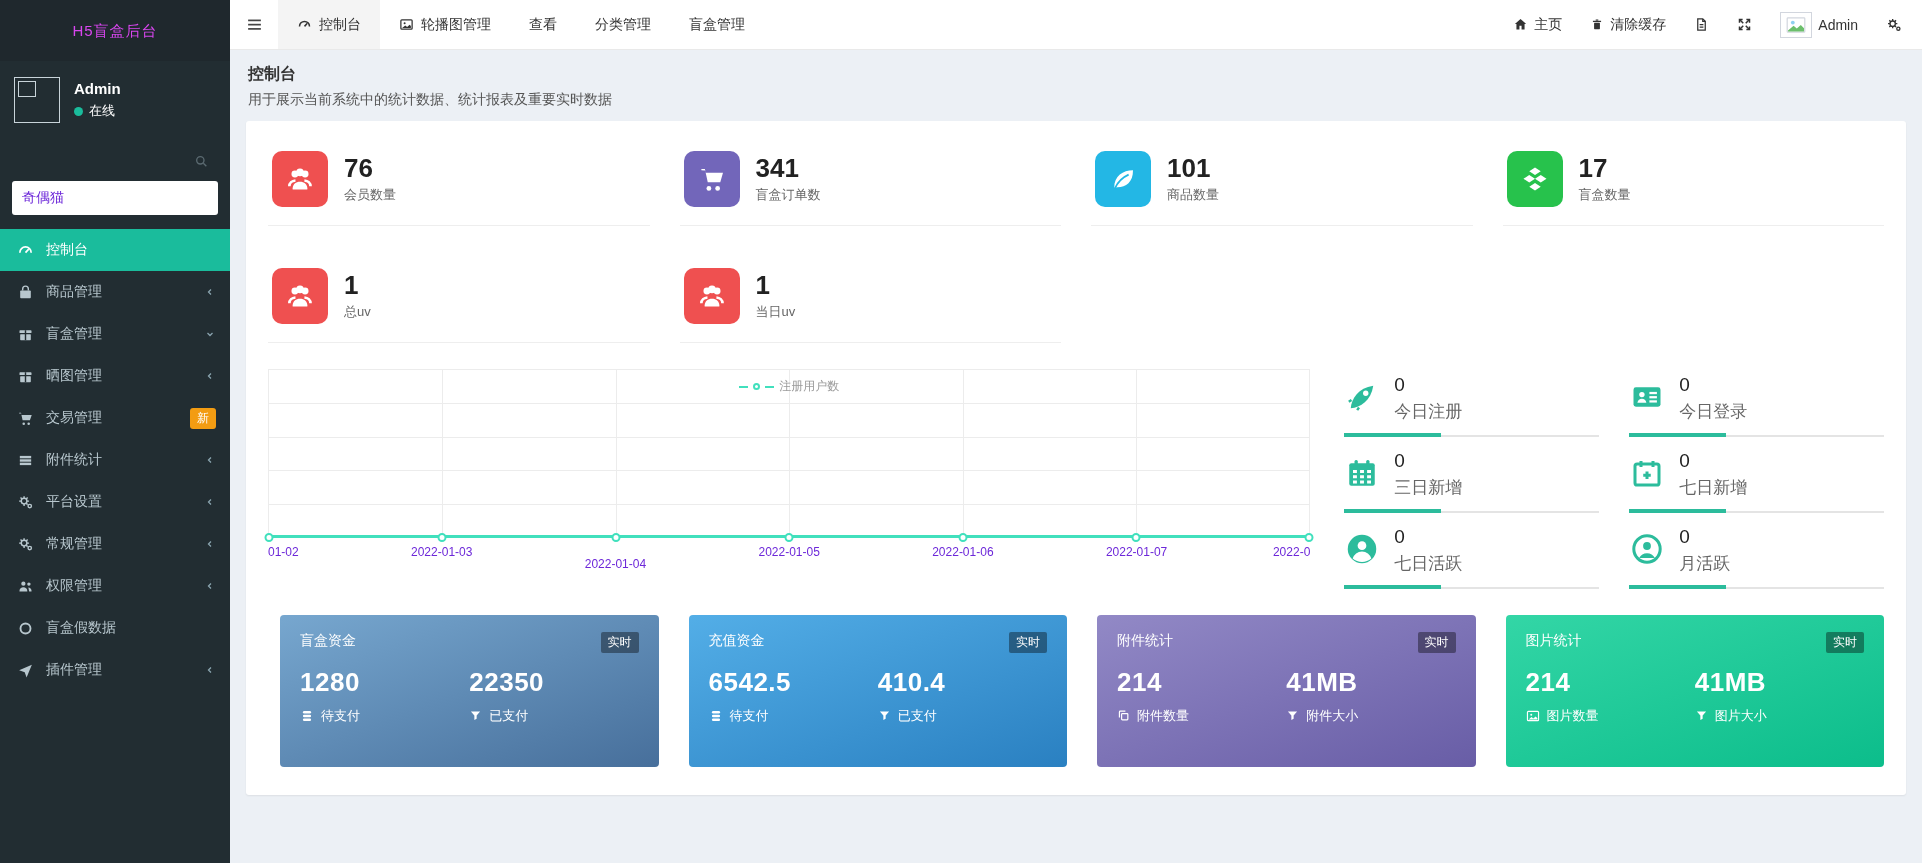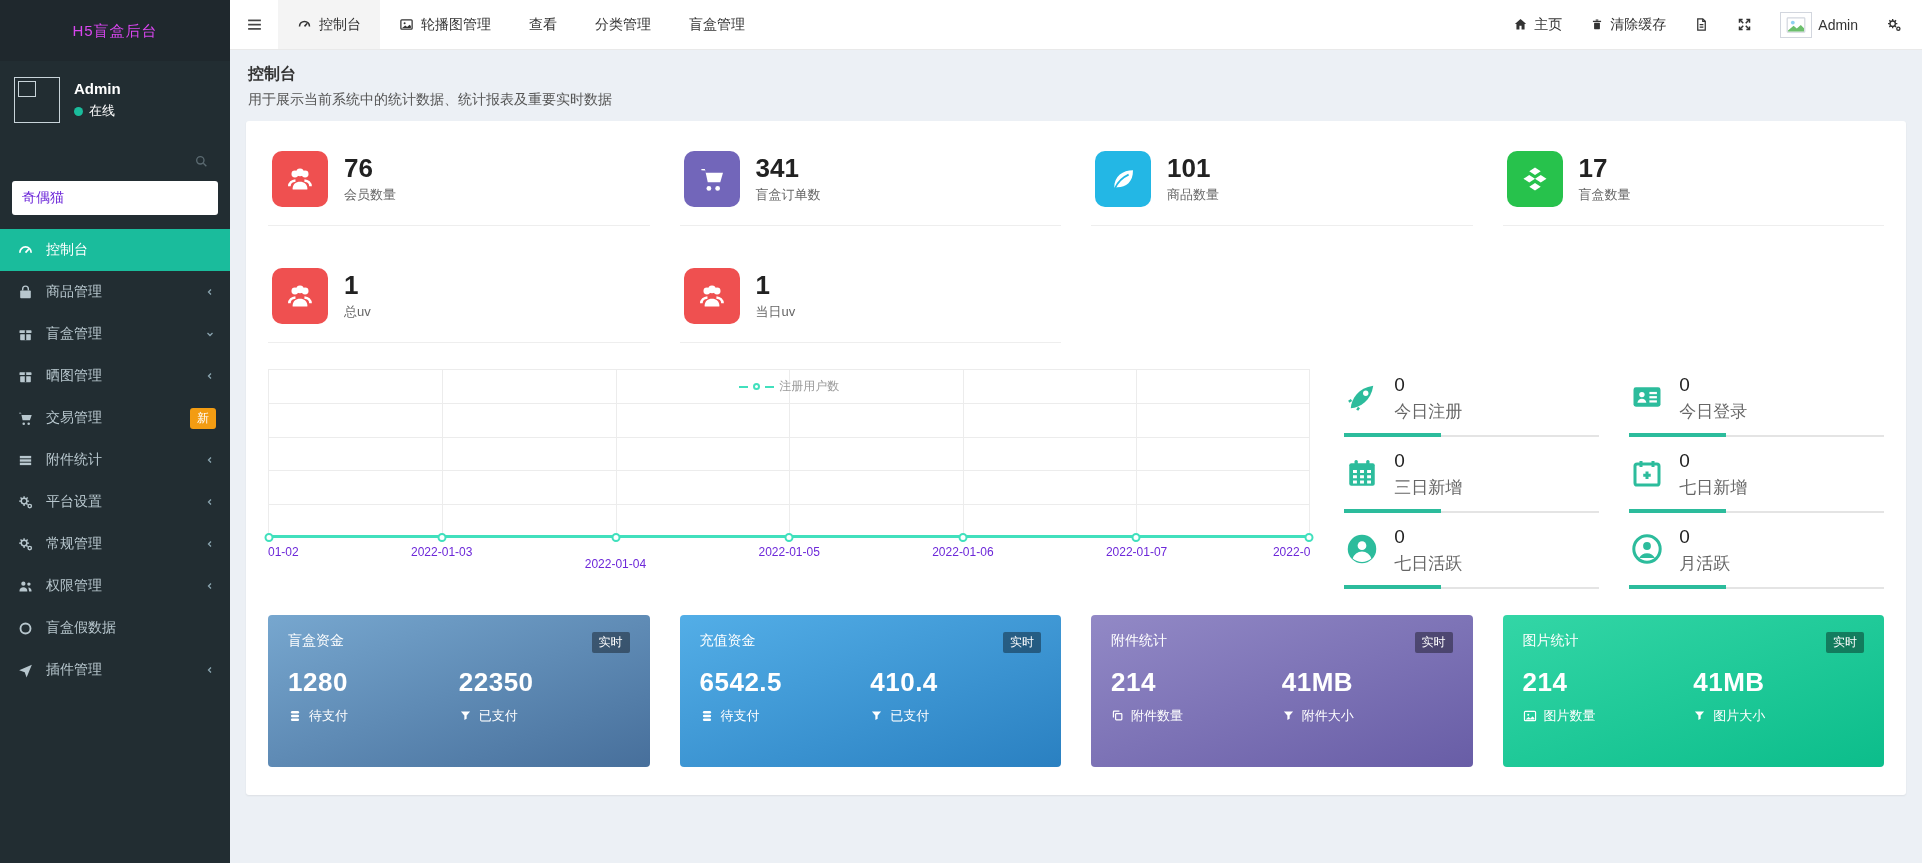--- a/index.html
+++ b/index.html
@@ -74,21 +74,21 @@
   .mini-stat { }
   .mini-top { display:flex; align-items:flex-start; gap:14px; padding:2px 0 10px; }
   .mini-icon { color:#2cbc9c; padding-top:4px; }
   .mini-num { font-size:19px; color:#222; line-height:1.1; }
   .mini-label { font-size:17px; color:#666; margin-top:4px; }
   .mini-bar { position:relative; height:4px; }
   .mini-bar .bar-on { position:absolute; left:0; bottom:0; height:4px; width:38%; background:#2cbc9c; }
   .mini-bar .bar-off { position:absolute; left:38%; right:0; bottom:0; height:2px; background:#e4e4e4; }
 
   
-  .summary-row { display:flex; gap:30px; padding-top:26px; }
+  .summary-row { display:flex; gap:30px; padding-top:26px;margin-left:12px; }
   .sum-card { flex:1; border-radius:4px; color:#fff; padding:17px 20px 16px; height:152px; }
   .sum-head { display:flex; align-items:flex-start; justify-content:space-between; }
   .sum-title { font-size:14px; }
   .sum-badge { background:rgba(0,0,0,.38); font-size:12px; padding:2px 7px; border-radius:2px; }
   .sum-nums { display:flex; margin-top:14px; }
   .sum-col { flex:1; }
   .sum-val { font-size:26px; font-weight:bold; letter-spacing:.5px; line-height:1.2; }
   .sum-sub { display:flex; align-items:center; gap:7px; font-size:13px; margin-top:9px; }
 </style>
 </head>

